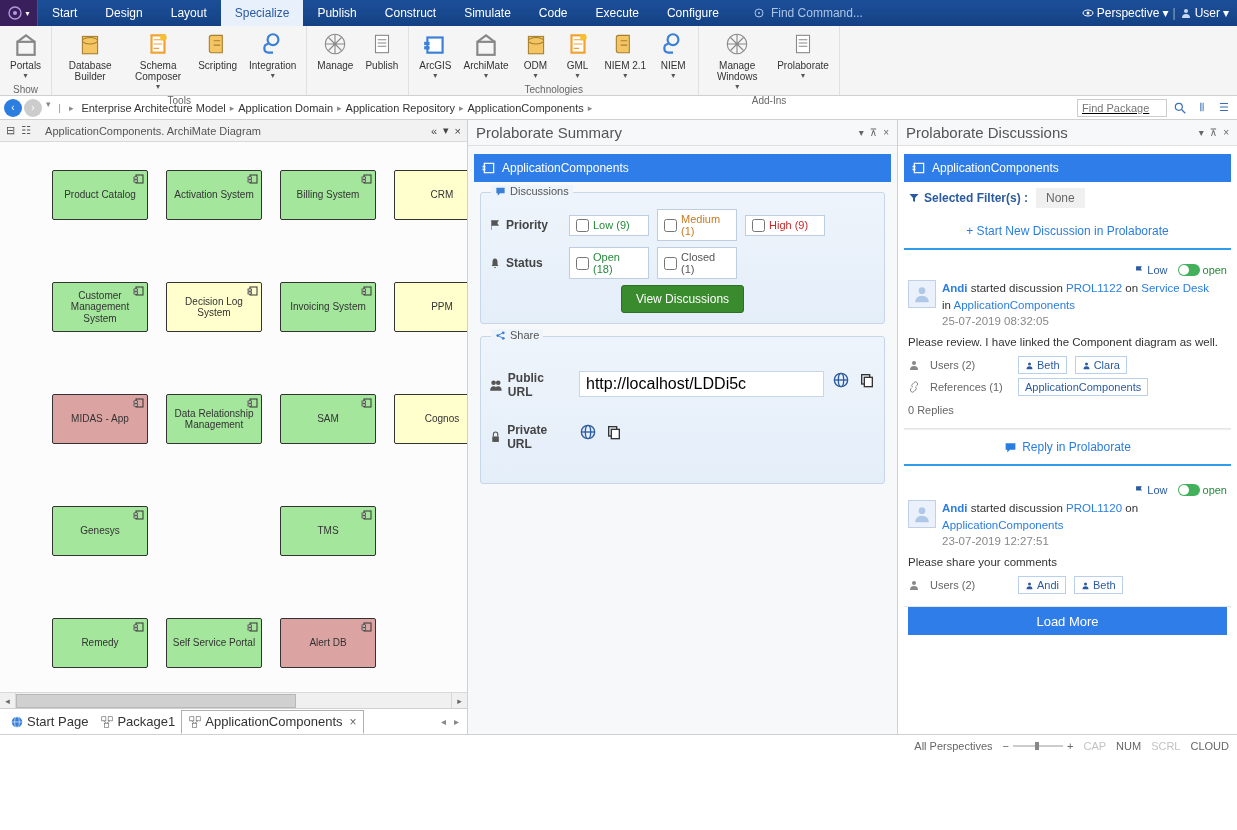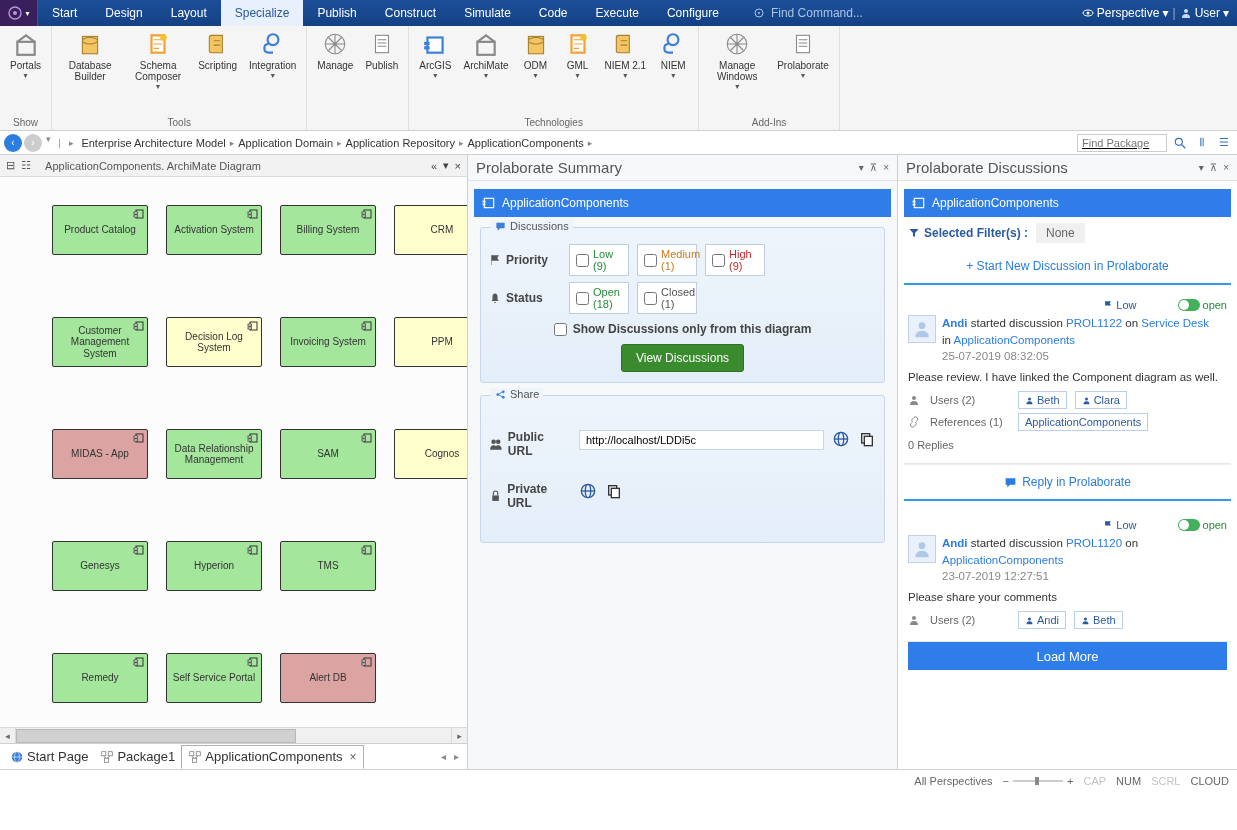--- a/index.html
+++ b/index.html
@@ -12,21 +12,21 @@
 .menubar .mitem { padding: 0 14px; height: 26px; display: flex; align-items: center; cursor: pointer; }
 .menubar .mitem.active { background: #e8f0fb; color: #2a5aa0; }
 .menubar .findbox { margin-left: 20px; display: flex; align-items: center; color: #aac4e8; }
 .menubar .findbox input { background: transparent; border: none; color: #fff; font-size: 12px; margin-left: 6px; width: 140px; }
 .menubar .findbox input::placeholder { color: #aac4e8; }
 .menubar .spacer { flex: 1; }
 .menubar .right { display: flex; align-items: center; gap: 4px; padding-right: 8px; }
 .menubar .right span { display: flex; align-items: center; gap: 3px; }
 
 
-.ribbon { background: #f5f5f5; border-bottom: 1px solid #d0d0d0; height: 105px; display: flex; }
+.ribbon { background: #f5f5f5; border-bottom: 1px solid #d0d0d0; height: 70px; display: flex; }
 .rgroup { display: flex; flex-direction: column; border-right: 1px solid #e0e0e0; padding: 2px 4px 0; }
 .rgroup .items { display: flex; flex: 1; }
 .rgroup .glabel { text-align: center; font-size: 10px; color: #666; padding: 2px 0; }
 .ritem { display: flex; flex-direction: column; align-items: center; justify-content: flex-start; padding: 2px 6px; cursor: pointer; min-width: 42px; }
 .ritem .ric { width: 28px; height: 28px; margin-bottom: 2px; display: flex; align-items: center; justify-content: center; }
 .ritem .rlabel { font-size: 10px; text-align: center; line-height: 1.1; max-width: 56px; }
 .ritem .rarr { font-size: 8px; color: #555; }
 
 
 .crumbbar { height: 24px; border-bottom: 1px solid #d0d0d0; display: flex; align-items: center; padding: 0 4px; gap: 4px; background: #fff; font-size: 11px; }
@@ -69,45 +69,45 @@
 
 .sumpanel { width: 430px; display: flex; flex-direction: column; border-right: 1px solid #d0d0d0; background: #f7f8fa; }
 .panelhead { height: 26px; display: flex; align-items: center; padding: 0 8px; font-size: 15px; color: #555; border-bottom: 1px solid #e0e0e0; background: #f7f8fa; }
 .panelhead .spacer { flex: 1; }
 .panelhead .pic { font-size: 10px; color: #666; margin-left: 6px; cursor: pointer; }
 .bluehead { background: #2f7de8; color: #fff; height: 28px; display: flex; align-items: center; padding: 0 8px; gap: 6px; font-size: 12px; font-weight: 500; margin: 8px 6px 4px; }
 .fieldset { margin: 6px 12px; border: 1px solid #c8d6ea; border-radius: 3px; padding: 10px 8px 8px; position: relative; background: linear-gradient(#eef4fb, #e4eef9); }
 .fieldset .legend { position: absolute; top: -8px; left: 10px; background: #eef4fb; padding: 0 4px; display: flex; align-items: center; gap: 4px; font-size: 11px; color: #555; }
 .frow { display: flex; align-items: center; margin: 6px 0; gap: 8px; }
 .frow .flabel { width: 72px; display: flex; align-items: center; gap: 5px; font-size: 12px; color: #444; font-weight: 600; }
-.chipbox { border: 1px solid #bfcde0; background: #fff; padding: 3px 6px; font-size: 11px; display: flex; align-items: center; gap: 4px; width: 60px; }
+.chipbox { border: 1px solid #bfcde0; background: #fff; padding: 3px 6px; font-size: 11px; display: flex; align-items: center; gap: 4px; width: 80px; }
 .chipbox input { margin: 0; }
 .chipbox.low { color: #258a3a; }
 .chipbox.med { color: #c97a1e; }
 .chipbox.high { color: #c62828; }
 .chipbox.open { color: #258a3a; }
 .chipbox.closed { color: #555; }
 .diagonly { display: flex; align-items: center; gap: 6px; justify-content: center; margin: 8px 0; font-size: 12px; color: #444; font-weight: 600; }
 .viewbtn { background: #3a8a2e; color: #fff; border: 1px solid #2e6f24; border-radius: 3px; padding: 6px 14px; font-size: 12px; cursor: pointer; display: block; margin: 4px auto 2px; }
 .urlrow { display: flex; align-items: flex-start; gap: 8px; margin: 24px 0; }
 .urlrow .ulabel { width: 82px; display: flex; align-items: center; gap: 5px; font-size: 12px; color: #444; font-weight: 600; }
-.urlrow input { flex: 1; border: 1px solid #c8d6ea; padding: 3px 6px; font-size: 11px; background: #fff; }
+.urlrow input { flex: 1; border: 1px solid #c8d6ea; padding: 3px 6px; font-size: 16px; background: #fff; }
 .urlrow .uic { width: 18px; height: 18px; display: flex; align-items: center; justify-content: center; cursor: pointer; color: #2a5aa0; font-size: 14px; }
 
 
 .discpanel { flex: 1; display: flex; flex-direction: column; background: #fff; }
 .filterrow { padding: 6px 10px; display: flex; align-items: center; gap: 8px; font-size: 12px; }
 .filterrow .flt { color: #2a5aa0; font-weight: 600; display: flex; align-items: center; gap: 4px; }
 .filterrow .none { background: #f0f0f0; padding: 3px 10px; color: #666; }
 .discbody { flex: 1; overflow-y: auto; padding: 0 6px; position: relative; }
 .startnew { text-align: center; padding: 10px 0; color: #2a7de0; font-size: 12px; cursor: pointer; border-bottom: 2px solid #2f9ce8; margin-bottom: 6px; }
 .dcard { border-bottom: 1px solid #e6e6e6; padding: 8px 4px; position: relative; }
 .dcard .dtop { display: flex; justify-content: flex-end; align-items: center; gap: 10px; font-size: 11px; padding-bottom: 4px; }
 .dcard .dtop .prio { color: #2a5aa0; display: flex; align-items: center; gap: 3px; }
-.dcard .dtop .stat { color: #258a3a; display: flex; align-items: center; gap: 3px; margin-left: 31px; }
+.dcard .dtop .stat { color: #258a3a; display: flex; align-items: center; gap: 3px; }
 .dcard .togglewrap { width: 22px; height: 12px; border-radius: 6px; background: #43b05c; position: relative; }
 .dcard .togglewrap::after { content: ""; position: absolute; left: 1px; top: 1px; width: 10px; height: 10px; background: #fff; border-radius: 50%; }
 .dcard .drow { display: flex; gap: 6px; }
 .dcard .avatar { width: 28px; height: 28px; border: 1px solid #c0d0e8; background: #eaf1fb; display: flex; align-items: center; justify-content: center; color: #8ab0e0; }
 .dcard .dtext { flex: 1; font-size: 11.5px; line-height: 1.45; }
 .dcard .dtext a { color: #2a7de0; text-decoration: none; }
 .dcard .dtext .name { color: #2a7de0; font-weight: 600; }
 .dcard .dtext .date { color: #888; }
 .dcard .dmsg { margin: 6px 0 8px; font-size: 11.5px; }
 .dcard .meta { display: flex; align-items: center; gap: 8px; font-size: 11px; margin: 4px 0; }
@@ -499,30 +499,20 @@
               <rect x="6" y="4" width="14" height="16" fill="none" stroke="#333" stroke-width="2"></rect>
               <rect x="2" y="8" width="7" height="4" fill="#fff" stroke="#333" stroke-width="1.5"></rect>
               <rect x="2" y="14" width="7" height="4" fill="#fff" stroke="#333" stroke-width="1.5"></rect>
             </svg>
           </div>
           <span>Genesys</span>
         </div>
         <div class="compbox yellow" style="left: 394px; top: 252px;">
           <span>Cognos</span>
         </div>
-        <div class="compbox green" style="left: 166px; top: 364px;">
-          <div class="cic">
-            <svg viewBox="0 0 24 24">
-              <rect x="6" y="4" width="14" height="16" fill="none" stroke="#333" stroke-width="2"></rect>
-              <rect x="2" y="8" width="7" height="4" fill="#fff" stroke="#333" stroke-width="1.5"></rect>
-              <rect x="2" y="14" width="7" height="4" fill="#fff" stroke="#333" stroke-width="1.5"></rect>
-            </svg>
-          </div>
-          <span>Hyperion</span>
-        </div>
         <div class="compbox green" style="left: 280px; top: 364px;">
           <div class="cic">
             <svg viewBox="0 0 24 24">
               <rect x="6" y="4" width="14" height="16" fill="none" stroke="#333" stroke-width="2"></rect>
               <rect x="2" y="8" width="7" height="4" fill="#fff" stroke="#333" stroke-width="1.5"></rect>
               <rect x="2" y="14" width="7" height="4" fill="#fff" stroke="#333" stroke-width="1.5"></rect>
             </svg>
           </div>
           <span>TMS</span>
         </div>
@@ -652,24 +642,20 @@
           </div>
         <label class="chipbox open">
             <input type="checkbox" style="">
             <span>Open (18)</span>
           </label>
         <label class="chipbox closed">
             <input type="checkbox" style="">
             <span>Closed (1)</span>
           </label>
       </div>
-      <label class="diagonly">
-          <input type="checkbox" style="">
-          <span>Show Discussions only from this diagram</span>
-        </label>
       <button class="viewbtn">View Discussions</button>
     </div>
     <div class="fieldset">
       <div class="legend">
           <svg width="11" height="11" viewBox="0 0 24 24">
             <circle cx="6" cy="12" r="3" fill="#3a7fd8"></circle>
             <circle cx="18" cy="6" r="3" fill="#3a7fd8"></circle>
             <circle cx="18" cy="18" r="3" fill="#3a7fd8"></circle>
             <line x1="8" y1="11" x2="16" y2="7" stroke="#3a7fd8" stroke-width="2"></line>
             <line x1="8" y1="13" x2="16" y2="17" stroke="#3a7fd8" stroke-width="2"></line>

